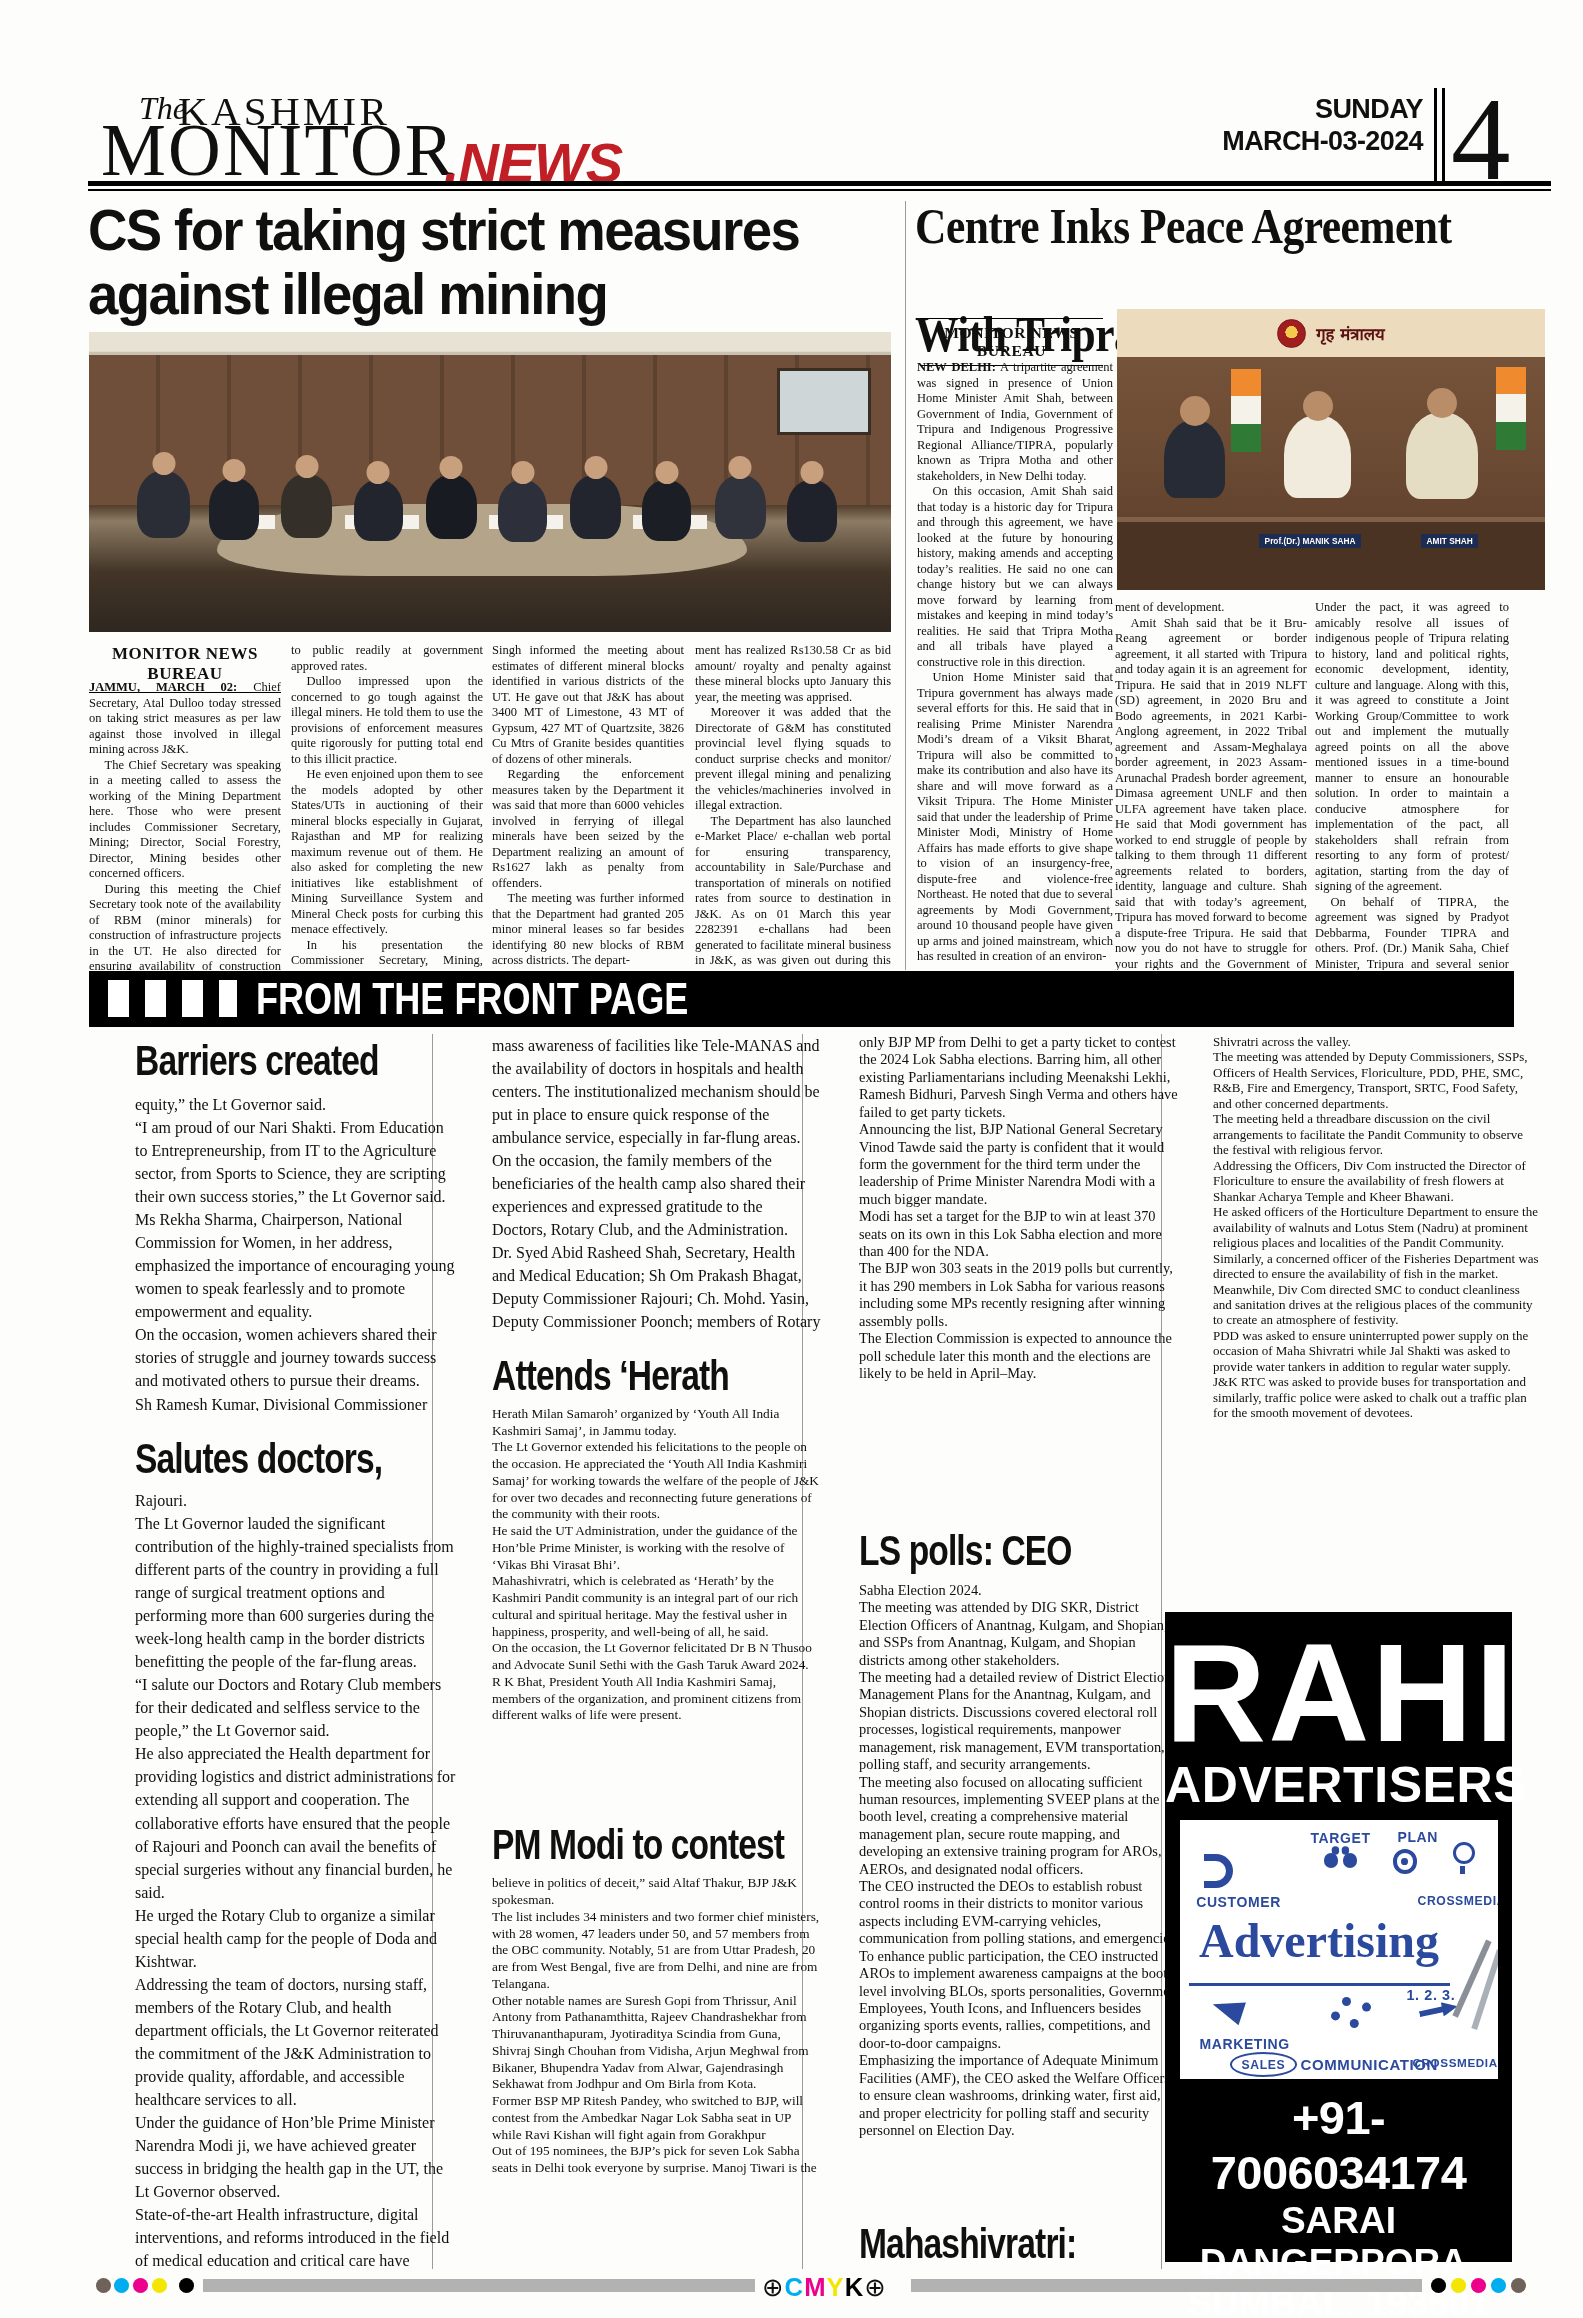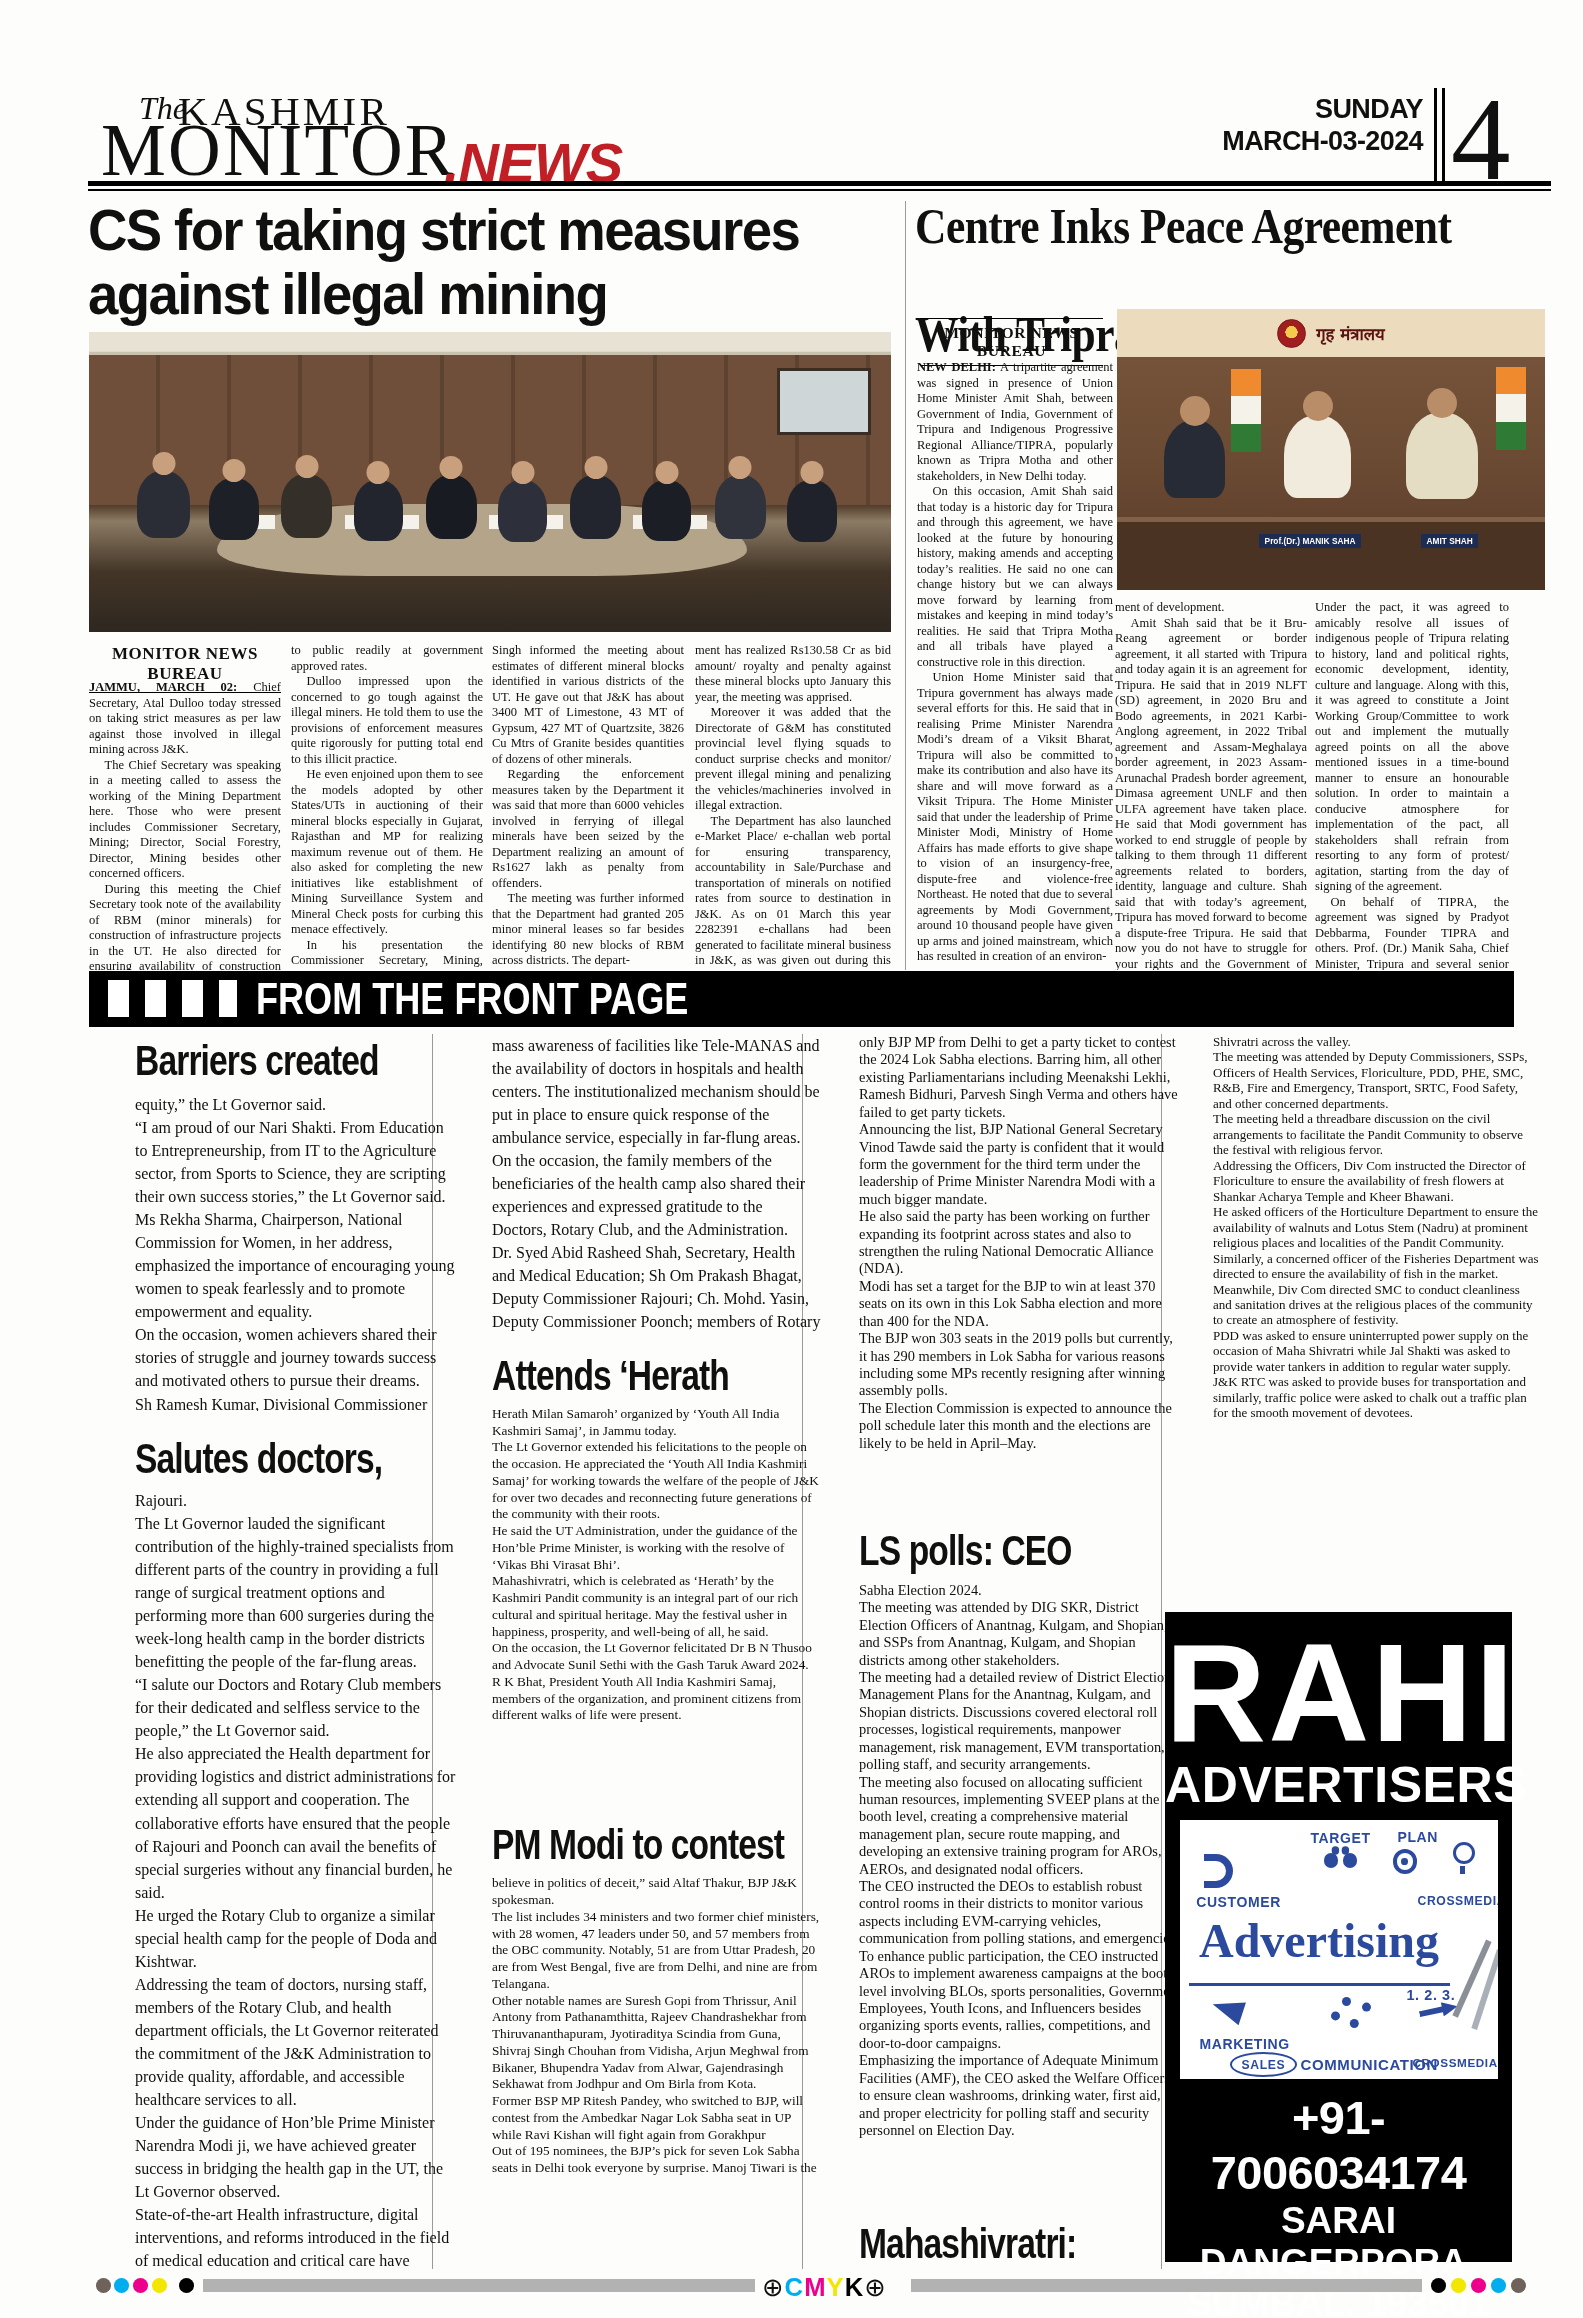--- a/index.html
+++ b/index.html
@@ -287,21 +287,20 @@
         <p>Other notable names are Suresh Gopi from Thrissur, Anil Antony from Pathanamthitta, Rajeev Chandrashekhar from Thiruvananthapuram, Jyotiraditya Scindia from Guna, Shivraj Singh Chouhan from Vidisha, Arjun Meghwal from Bikaner, Bhupendra Yadav from Alwar, Gajendrasingh Sekhawat from Jodhpur and Om Birla from Kota.</p>
         <p>Former BSP MP Ritesh Pandey, who switched to BJP, will contest from the Ambedkar Nagar Lok Sabha seat in UP while Ravi Kishan will fight again from Gorakhpur</p>
         <p>Out of 195 nominees, the BJP’s pick for seven Lok Sabha seats in Delhi took everyone by surprise. Manoj Tiwari is the</p>
       </div>
   </div>
 
   <div class="fpcol" style="left:815px;width:323px">
     <div class="blk bodyF3 cont" style="height:481px">
         <p>only BJP MP from Delhi to get a party ticket to contest the 2024 Lok Sabha elections. Barring him, all other existing Parliamentarians including Meenakshi Lekhi, Ramesh Bidhuri, Parvesh Singh Verma and others have failed to get party tickets.</p>
         <p>Announcing the list, BJP National General Secretary Vinod Tawde said the party is confident that it would form the government for the third term under the leadership of Prime Minister Narendra Modi with a much bigger mandate.</p>
-        <p>He also said the party has been working on further expanding its footprint across states and also to strengthen the ruling National Democratic Alliance (NDA).</p>
         <p>Modi has set a target for the BJP to win at least 370 seats on its own in this Lok Sabha election and more than 400 for the NDA.</p>
         <p>The BJP won 303 seats in the 2019 polls but currently, it has 290 members in Lok Sabha for various reasons including some MPs recently resigning after winning assembly polls.</p>
         <p>The Election Commission is expected to announce the poll schedule later this month and the elections are likely to be held in April–May.</p>
       </div>
     <div class="fph" style="margin:12.2px 0 6.7px">LS polls: CEO</div>
     <div class="blk bodyF3 cont" style="height:625px">
         <p>Sabha Election 2024.</p>
         <p>The meeting was attended by DIG SKR, District Election Officers of  Anantnag, Kulgam, and Shopian, and SSPs from Anantnag, Kulgam, and Shopian districts among other stakeholders.</p>
         <p>The meeting had a detailed review of District Election Management Plans for the Anantnag, Kulgam, and Shopian districts.  Discussions covered electoral roll processes, logistical requirements, manpower management, risk management, EVM transportation, polling staff, and security arrangements.</p>
         <p>The meeting also focused on allocating sufficient human resources, implementing SVEEP plans at the booth level, creating a comprehensive material management plan, secure route mapping, and developing an extensive training program for AROs, AEROs, and designated nodal officers.</p>

